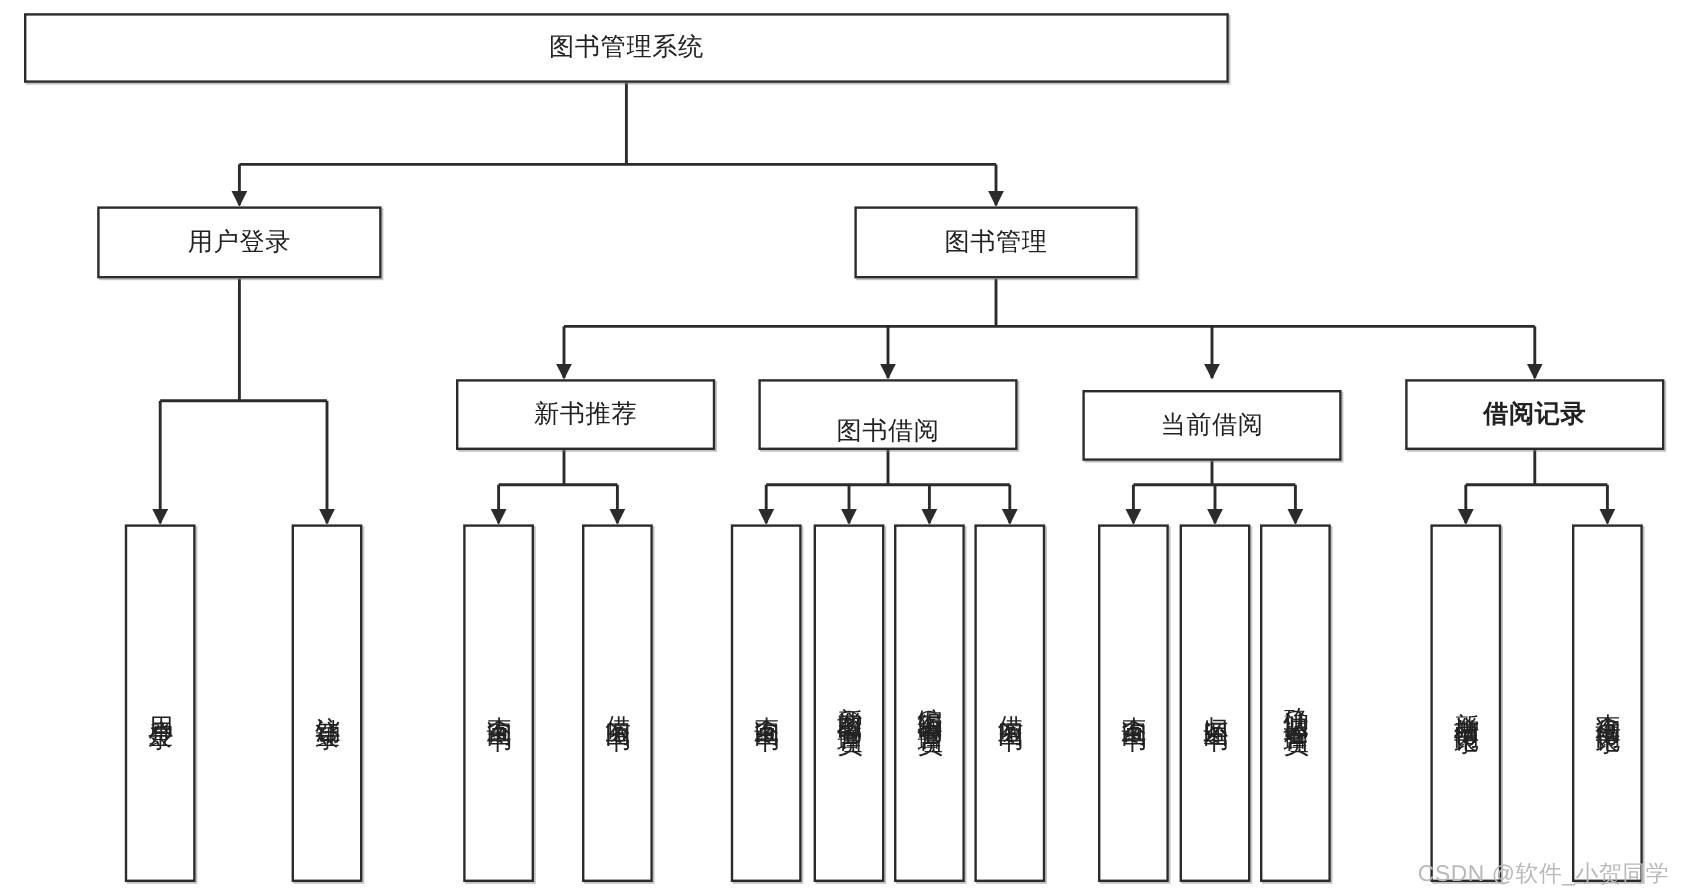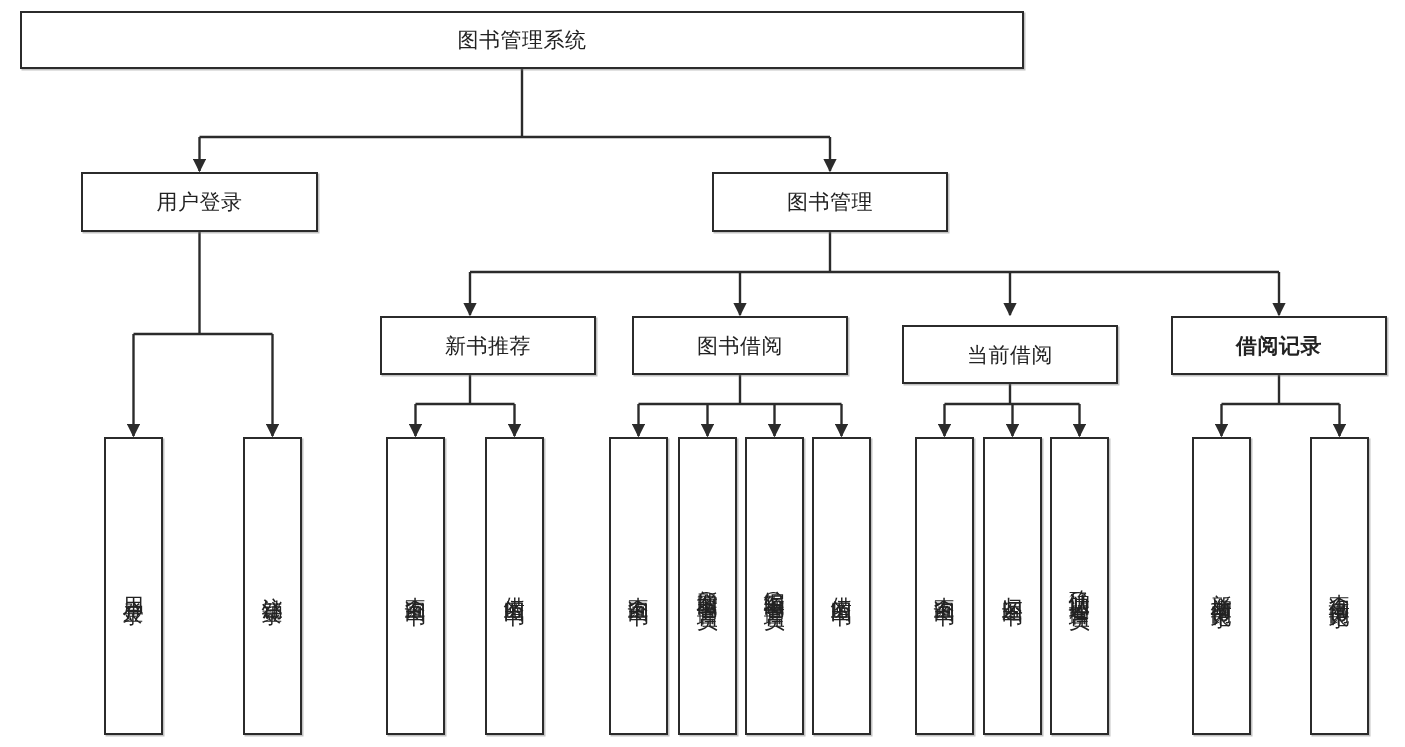--- a/index.html
+++ b/index.html
@@ -120,21 +120,21 @@
       </div>
       <div class="node" style="left: 81px; top: 172px; width: 237px; height: 60px;">
         <div class="node-label">用户登录</div>
       </div>
       <div class="node" style="left: 712px; top: 172px; width: 236px; height: 60px;">
         <div class="node-label">图书管理</div>
       </div>
       <div class="node" style="left: 352px; top: 316px; width: 216px; height: 59px; margin-left: 28px;">
         <div class="node-label">新书推荐</div>
       </div>
-      <div class="node" style="left: 632px; top: 316px; width: 216px; height: 59px;">
+      <div class="node" style="left: 632px; top: 316px; width: 216px; height: 59px; align-items: flex-end;">
         <div class="node-label">图书借阅</div>
       </div>
       <div class="node" style="left: 902px; top: 325px; width: 216px; height: 59px;">
         <div class="node-label">当前借阅</div>
       </div>
       <div class="node" style="left: 1171px; top: 316px; width: 216px; height: 59px; font-weight: bold;">
         <div class="node-label">借阅记录</div>
       </div>
       <div class="node vertical" style="left: 104px; top: 437px; width: 59px; height: 298px; align-items: center;">
         <div class="node-label">用户登录</div>
@@ -170,13 +170,14 @@
         <div class="node-label">确认归还（管理员）</div>
       </div>
       <div class="node vertical" style="left: 1192px; top: 437px; width: 59px; height: 298px; align-items: center;">
         <div class="node-label">新增借阅记录</div>
       </div>
       <div class="node vertical" style="left: 1310px; top: 437px; width: 59px; height: 298px; align-items: center;">
         <div class="node-label">查询借阅记录</div>
       </div>
     </div>
 
+  <div class="watermark">CSDN @软件_小贺同学</div>
 </div>
 
 </body></html>

